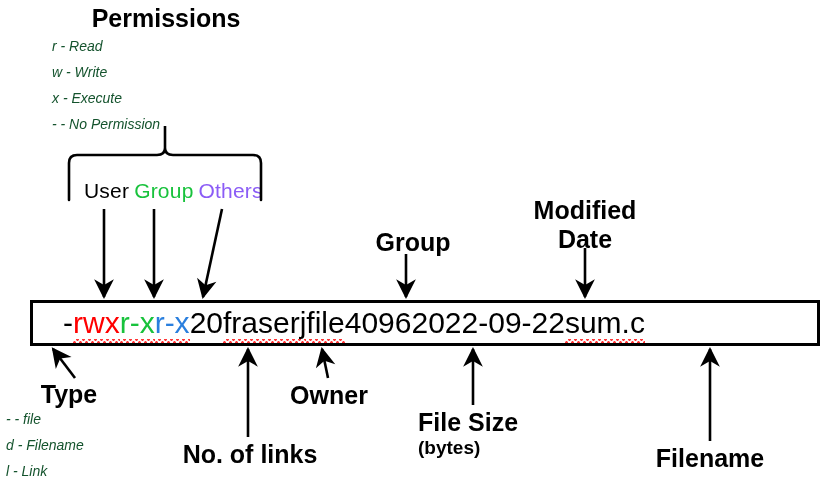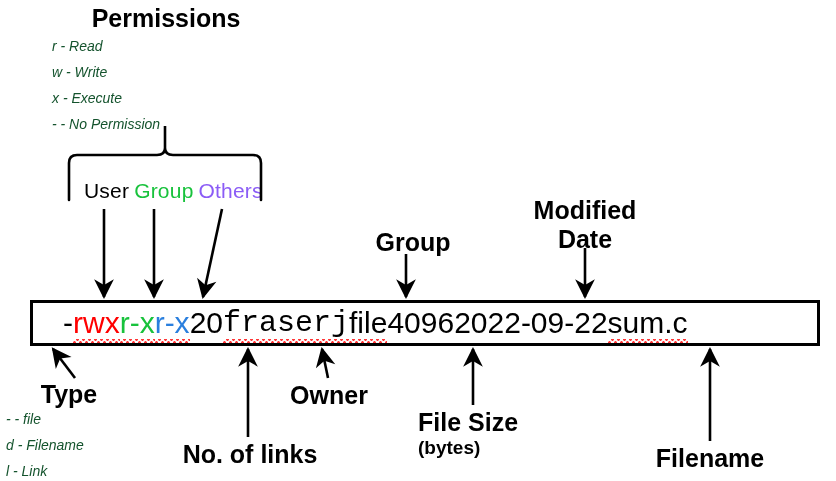--- a/index.html
+++ b/index.html
@@ -106,21 +106,21 @@
     <span style="color: #000000;">User</span><span style="color: rgb(24, 194, 60);">Group</span><span style="color: #8b5cf6;">Others</span>
   </div>
 
   <div class="abs" id="ls-box" style="left:30px; top:300px; width:790px; height:46px;">
     <div id="ls-line">
       <span class="seg" style="color: rgb(0, 0, 0);">-</span>
         <span class="seg squiggle" style="color: rgb(255, 0, 0);">rwx</span>
         <span class="seg squiggle" style="color: rgb(24, 194, 60);">r-x</span>
         <span class="seg squiggle" style="color: rgb(42, 127, 222);">r-x</span>
         <span class="seg" style="color: rgb(0, 0, 0);"> 20</span>
-        <span class="seg squiggle" style="color: rgb(0, 0, 0); font-family: Liberation Mono, monospace;"> fraserj</span>
+        <span class="seg squiggle" style="color: rgb(0, 0, 0);"> fraserj</span>
         <span class="seg squiggle" style="color: rgb(0, 0, 0);"> file</span>
         <span class="seg" style="color: rgb(0, 0, 0);"> 4096</span>
         <span class="seg" style="color: rgb(0, 0, 0);"> 2022-09-22</span>
         <span class="seg squiggle" style="color: rgb(0, 0, 0);"> sum.c</span>
     </div>
   </div>
 
   <div class="abs hdr center" style="left:363px; top:228px; width:100px;">Group</div>
 
   <div class="abs hdr center" style="left:525px; top:196px; width:120px;">

